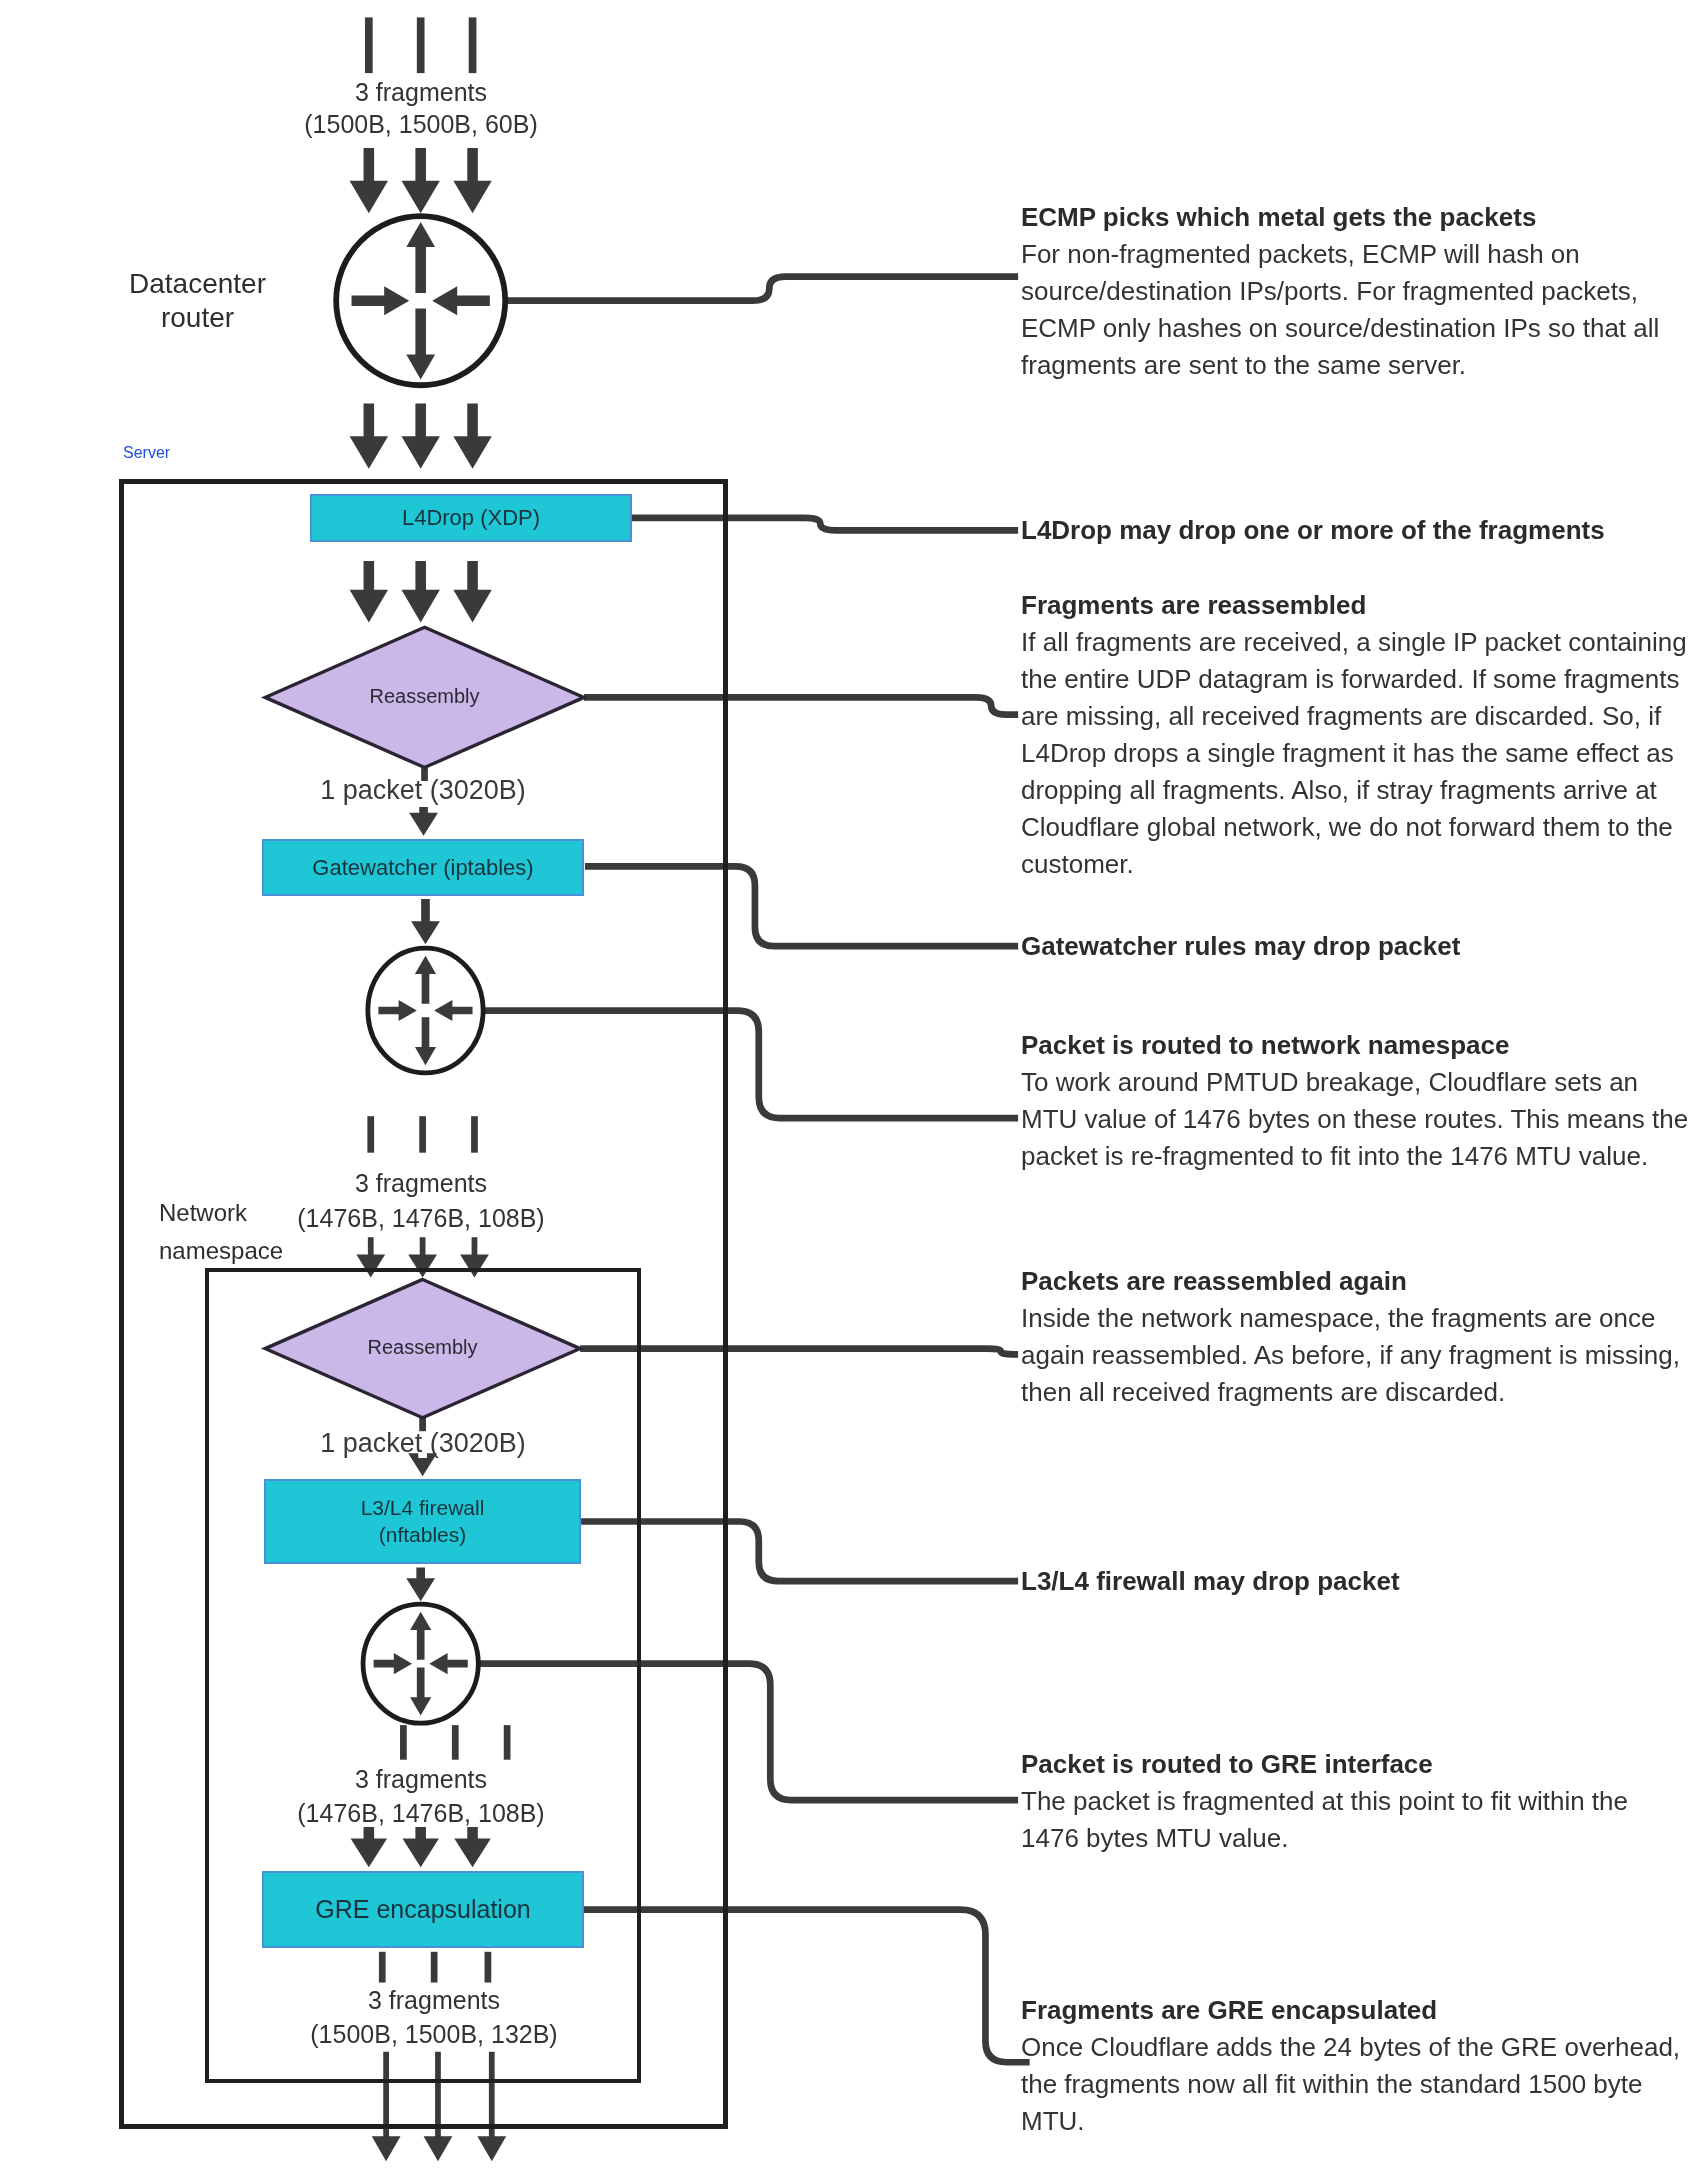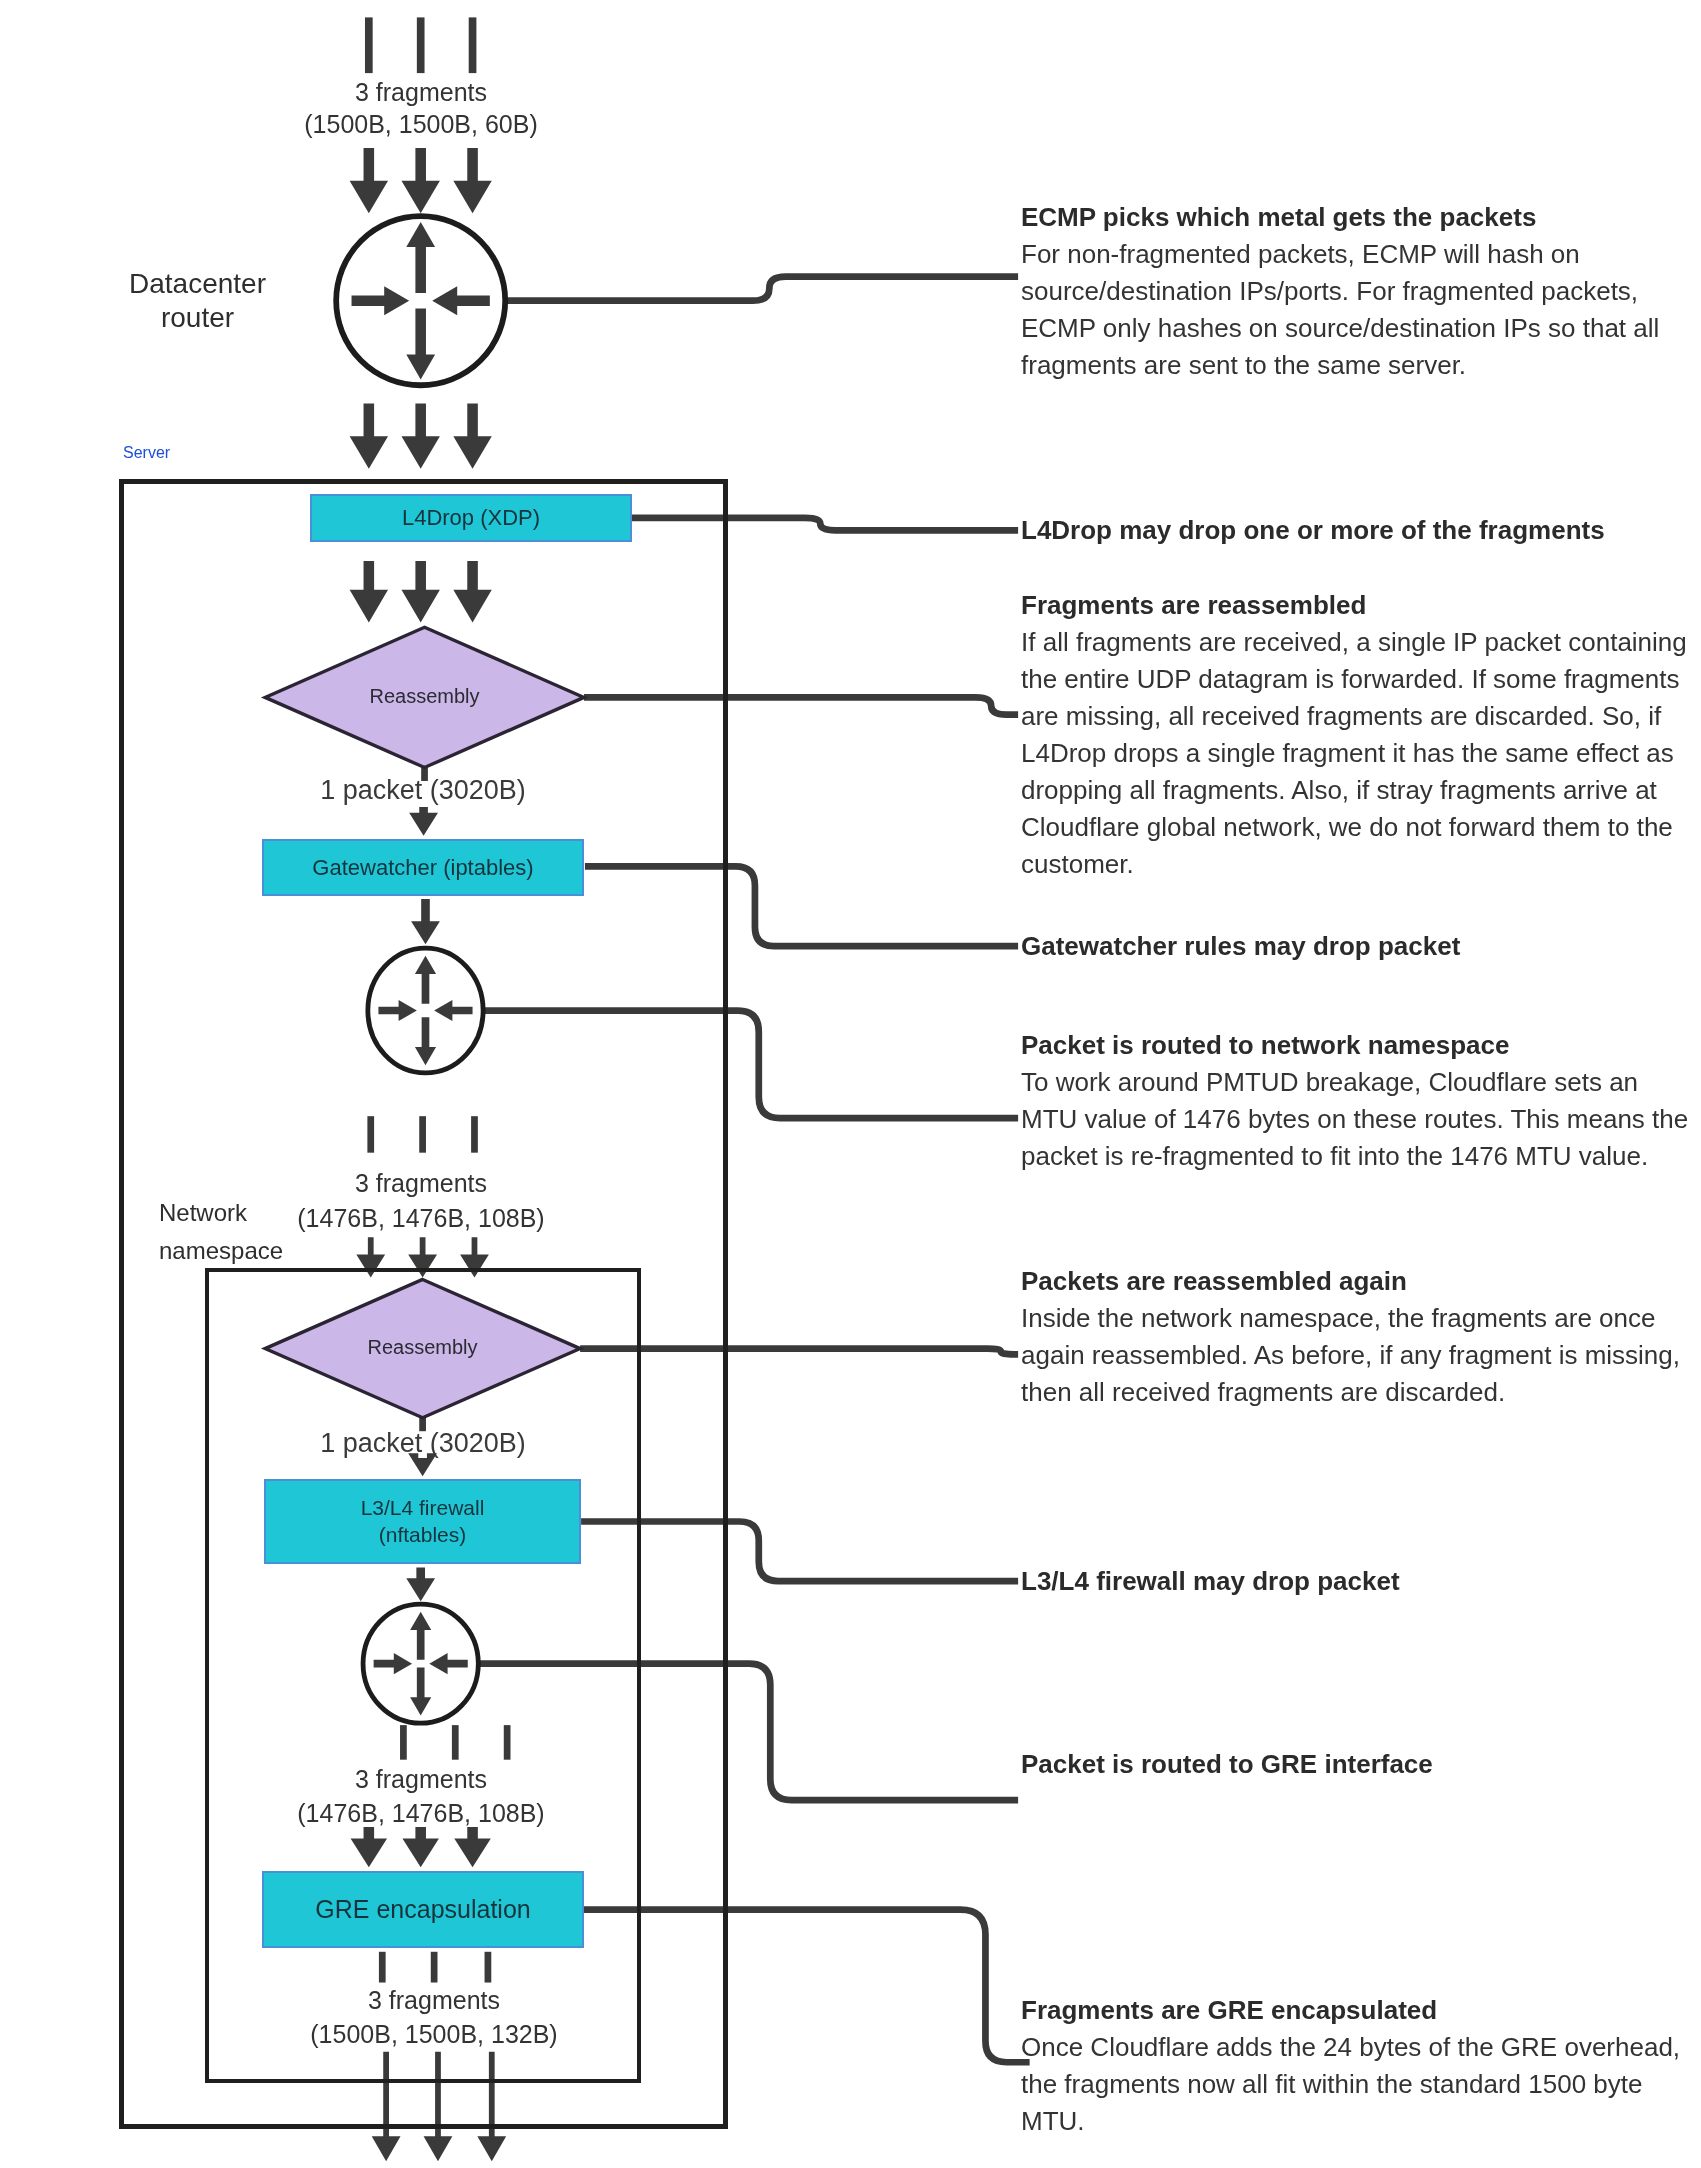--- a/index.html
+++ b/index.html
@@ -161,20 +161,21 @@
   <div class="ann" style="top:1263px;">
     <div class="h">Packets are reassembled again</div>
     <div class="b">Inside the network namespace, the fragments are once again reassembled. As before, if any fragment is missing, then all received fragments are discarded.</div>
   </div>
   <div class="ann" style="top:1563px;">
     <div class="h">L3/L4 firewall may drop packet</div>
 
   </div>
   <div class="ann" style="top:1746px;">
     <div class="h">Packet is routed to GRE interface</div>
+    <div class="b">The packet is fragmented at this point to fit within the 1476 bytes MTU value.</div>
   </div>
   <div class="ann" style="top:1992px;">
     <div class="h">Fragments are GRE encapsulated</div>
     <div class="b">Once Cloudflare adds the 24 bytes of the GRE overhead, the fragments now all fit within the standard 1500 byte MTU.</div>
   </div>
 
 </div>
 
 
 </body></html>

